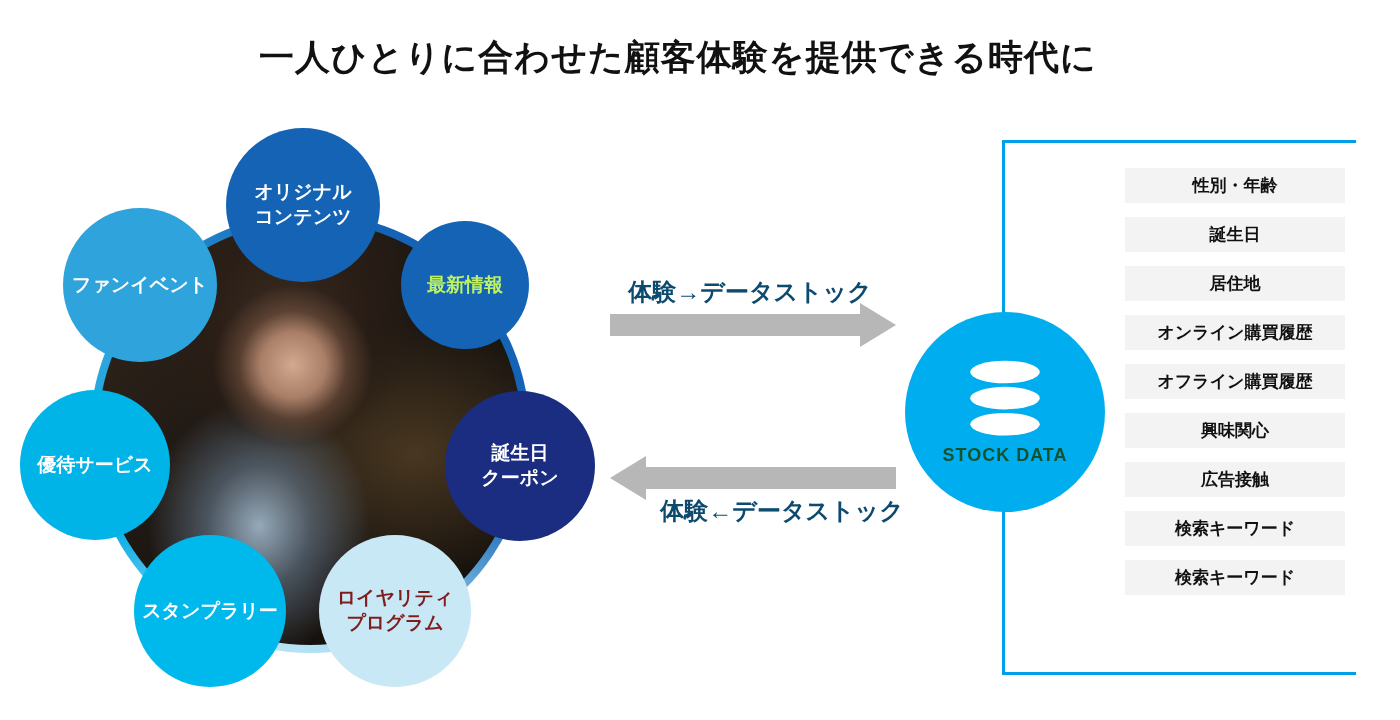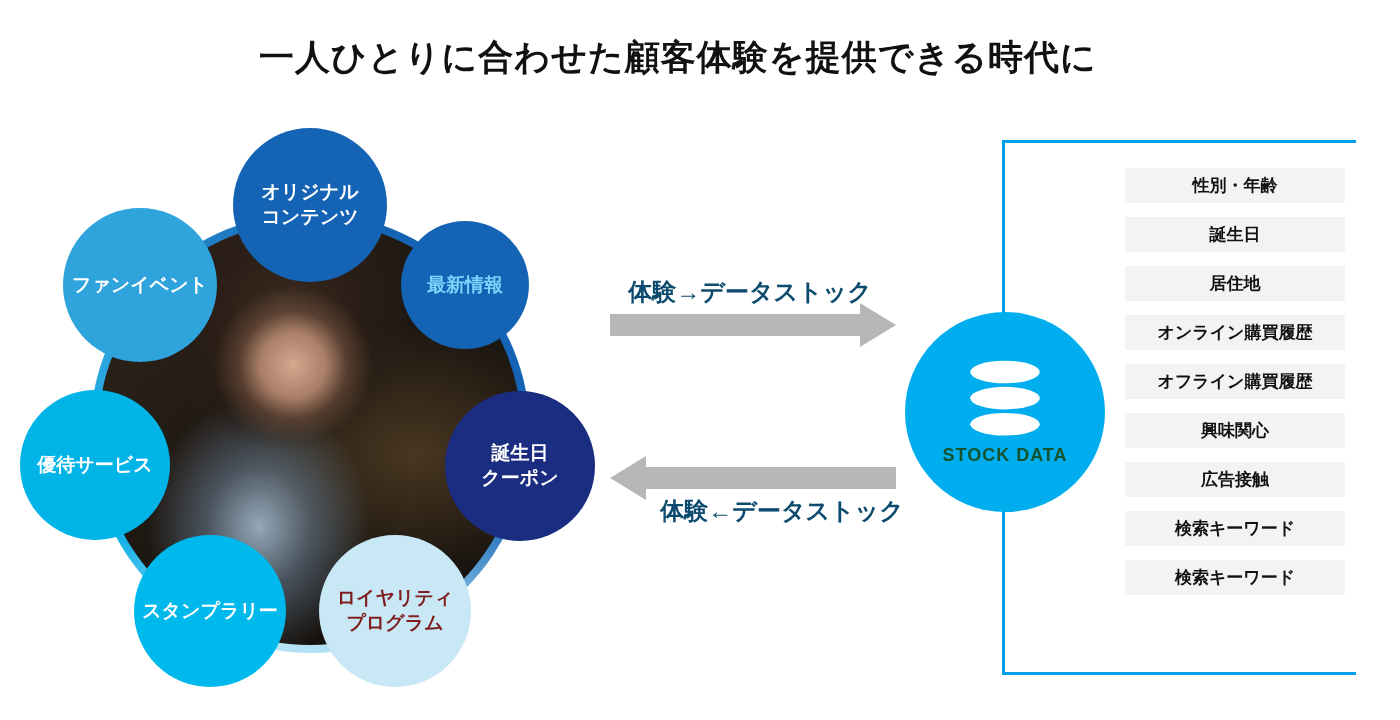--- a/index.html
+++ b/index.html
@@ -16,21 +16,21 @@
   .photo{position:absolute;left:98px;top:221px;width:424px;height:424px;border-radius:50%;
          background:
            radial-gradient(circle at 46% 34%,rgba(220,176,150,.95) 0%,rgba(183,137,112,.9) 9%,rgba(120,85,66,.55) 15%,rgba(0,0,0,0) 22%),
            radial-gradient(circle at 44% 22%,#3a2b21 0%,#2a1e16 18%,rgba(0,0,0,0) 34%),
            radial-gradient(ellipse at 38% 72%,rgba(170,195,215,.85) 0%,rgba(120,145,170,.5) 14%,rgba(0,0,0,0) 30%),
            radial-gradient(ellipse at 75% 55%,rgba(120,90,50,.5) 0%,rgba(0,0,0,0) 40%),
            linear-gradient(135deg,#33271d 0%,#1d1712 45%,#100d0a 100%);}
 
   .bubble{position:absolute;border-radius:50%;display:flex;align-items:center;justify-content:center;
           text-align:center;font-weight:800;font-size:19px;line-height:1.3;white-space:pre-line;color:#fff;}
-  .b-original{left:233px;top:128px;width:154px;height:154px;}
+  .b-original{left:226px;top:128px;width:154px;height:154px;}
   .b-fan{left:63px;top:208px;width:154px;height:154px;}
   .b-latest{left:401px;top:221px;width:128px;height:128px;}
   .b-birthday{left:445px;top:391px;width:150px;height:150px;}
   .b-benefit{left:20px;top:390px;width:150px;height:150px;}
   .b-stamp{left:134px;top:535px;width:152px;height:152px;}
   .b-loyalty{left:319px;top:535px;width:152px;height:152px;}
 
   
   .shaft{position:absolute;height:22px;background:#b7b7b7;}
   .shaft-right{left:610px;top:314px;width:250px;}
@@ -65,21 +65,21 @@
 <div class="stage">
 
   <div class="title">一人ひとりに合わせた顧客体験を提供できる時代に</div>
 
   <div class="ring"></div>
   <div class="photo"></div>
 
   <div class="bubble b-original" style="background: rgb(20, 99, 180); color: rgb(255, 255, 255);">オリジナル
 コンテンツ</div>
   <div class="bubble b-fan" style="background: rgb(47, 163, 220); color: rgb(255, 255, 255);">ファンイベント</div>
-  <div class="bubble b-latest" style="background: rgb(20, 99, 180); color: #7dd3fc;">最新情報</div>
+  <div class="bubble b-latest" style="background: rgb(20, 99, 180); color: #bef264;">最新情報</div>
   <div class="bubble b-birthday" style="background: rgb(27, 45, 128); color: rgb(255, 255, 255);">誕生日
 クーポン</div>
   <div class="bubble b-benefit" style="background: rgb(0, 180, 232); color: rgb(255, 255, 255);">優待サービス</div>
   <div class="bubble b-stamp" style="background: rgb(0, 185, 236); color: rgb(255, 255, 255);">スタンプラリー</div>
   <div class="bubble b-loyalty" style="background: rgb(201, 232, 246); color: #7f1d1d;">ロイヤリティ
 プログラム</div>
 
   <div class="flow-label flow-to">体験→データストック</div>
   <div class="shaft shaft-right" style="background: rgb(183, 183, 183);"></div>
   <div class="head-right"></div>

